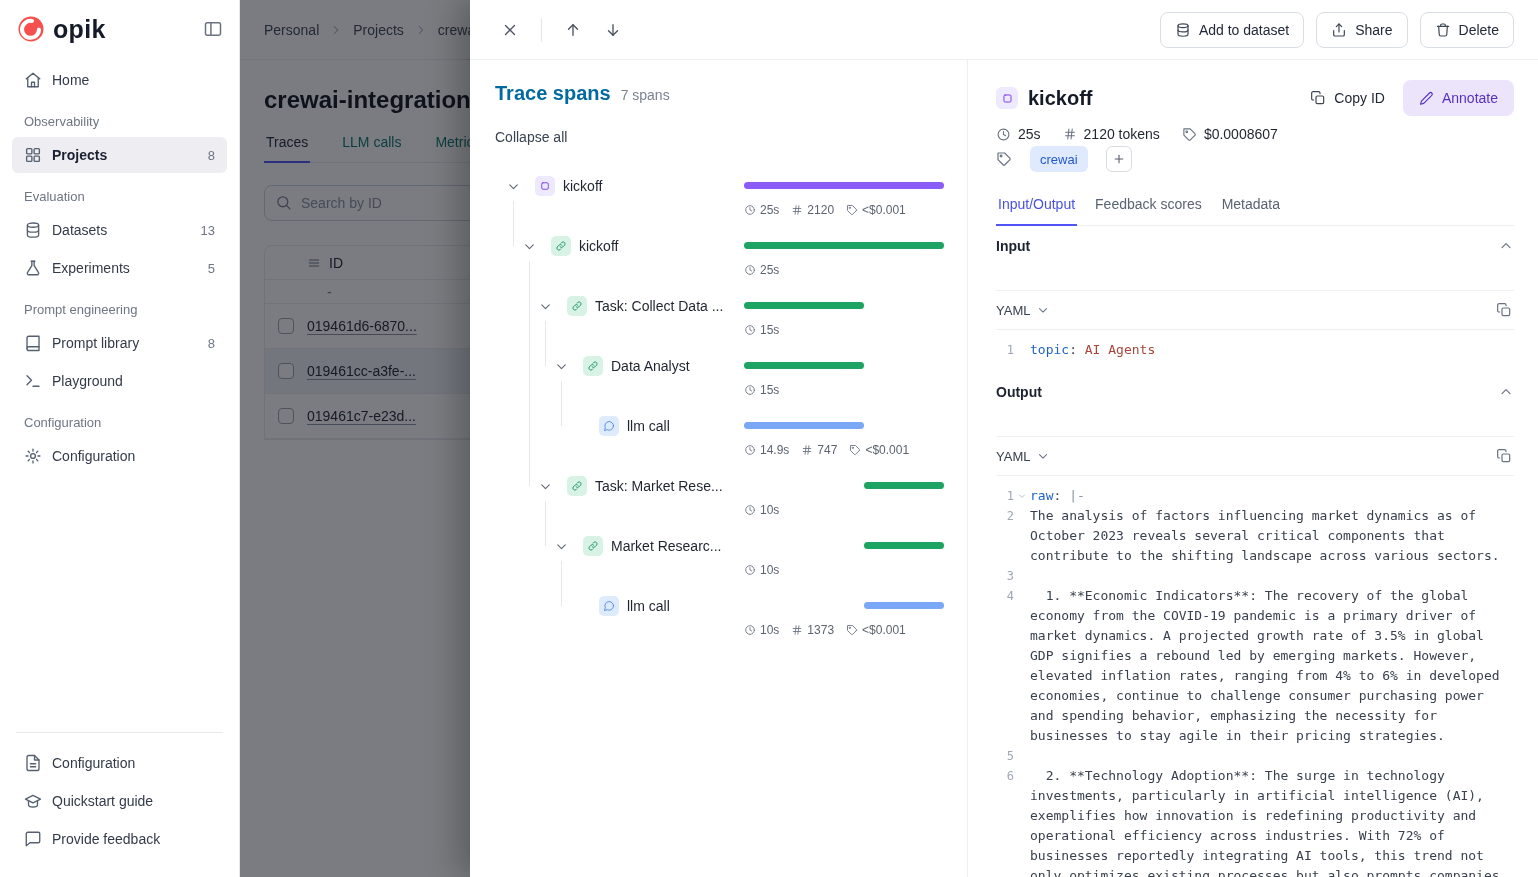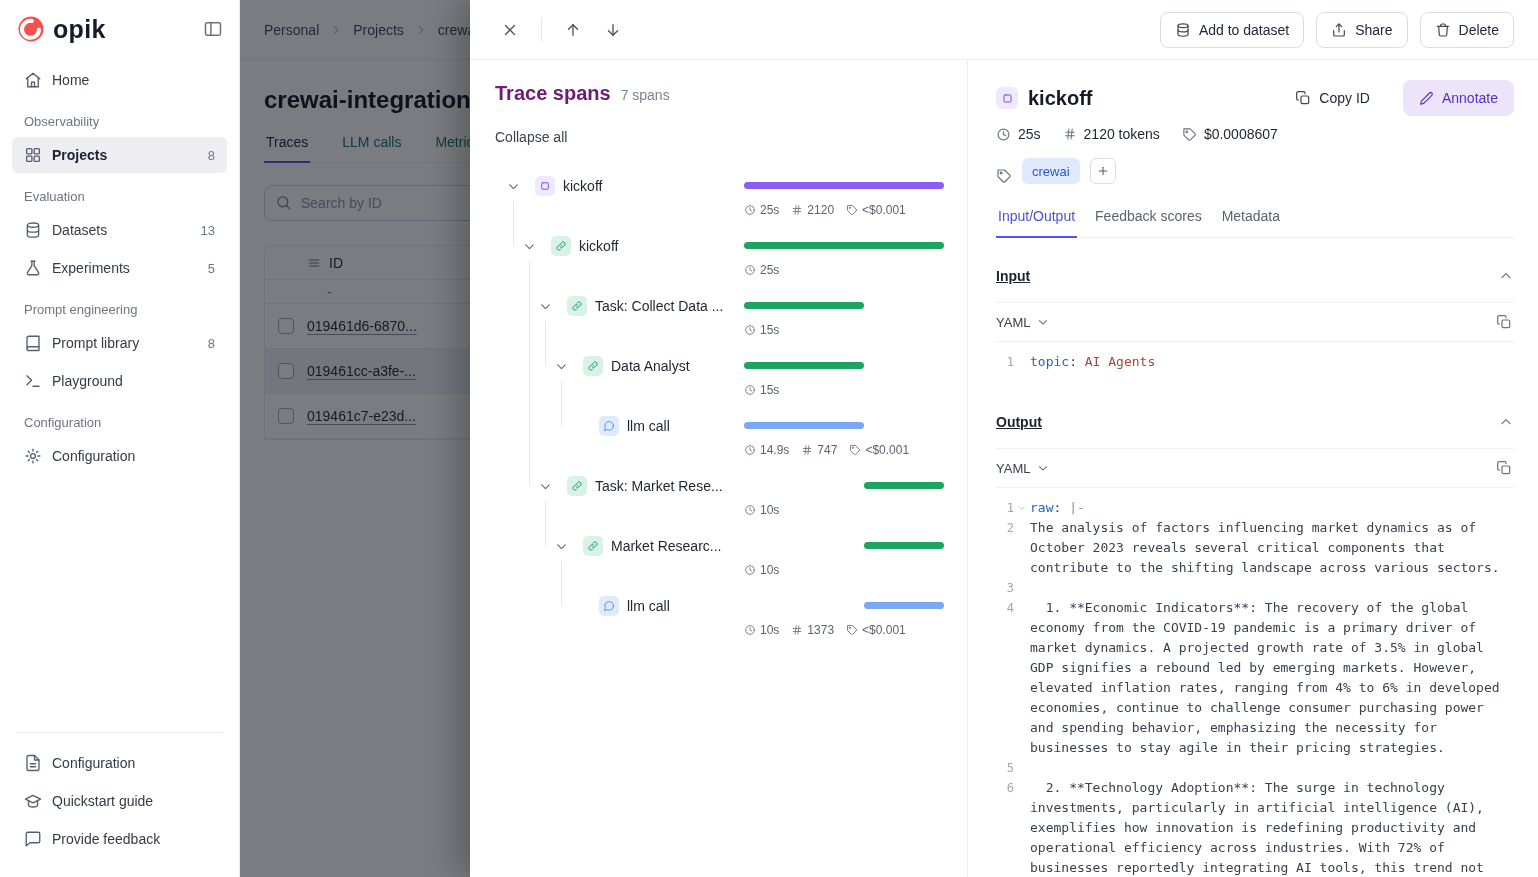--- a/index.html
+++ b/index.html
@@ -63,21 +63,21 @@
   .ibtn{background:none;border:none;cursor:pointer;color:#4B5260;display:inline-flex;align-items:center;justify-content:center;padding:4px;}
   .vsep{width:1px;height:24px;background:#E3E6EB;margin:0 4px;}
   .tb-right{margin-left:auto;display:flex;gap:12px;}
   .btn{display:inline-flex;align-items:center;gap:8px;height:36px;padding:0 14px;border:1px solid #D8DDE4;border-radius:8px;background:#fff;font-size:14px;font-weight:500;color:#222938;cursor:pointer;}
   .bicon{color:#3F4754;}
   .drawer-body{flex:1;display:flex;min-height:0;}
 
   
   .spans-panel{width:498px;flex:none;border-right:1px solid #EDEFF2;padding:22px 24px 0 25px;overflow:hidden;}
   .spans-title-row{display:flex;align-items:baseline;gap:10px;}
-  .spans-title{font-size:20px;font-weight:600;color:#701a75;}
+  .spans-title{font-size:20px;font-weight:600;color:#0369a1;}
   .spans-count{font-size:14px;color:#7A8393;}
   .collapse-all{margin-top:24px;font-size:14px;font-weight:500;color:#39424F;cursor:pointer;display:inline-block;}
   .tree{margin-top:24px;position:relative;}
   .span-row{height:60px;position:relative;cursor:pointer;}
   .row-top{height:34px;display:flex;align-items:center;position:relative;}
   .chev-slot{width:16px;height:16px;flex:none;display:flex;align-items:center;justify-content:center;color:#5E6673;cursor:pointer;}
   .chip{width:20px;height:20px;border-radius:5px;flex:none;margin-left:14px;display:flex;align-items:center;justify-content:center;}
   .chip.trace{background:#EDE9FE;color:#7C3AED;}
   .chip.agent{background:#D9F2E6;color:#13915D;}
   .chip.llm{background:#DDEBFD;color:#4E87E0;}
@@ -90,36 +90,36 @@
   .row-meta{height:26px;display:flex;align-items:flex-start;padding-left:249px;gap:12px;}
   .meta-item{display:flex;align-items:center;gap:4px;font-size:12px;color:#5B6370;white-space:nowrap;}
   .meta-item .micon{color:#6F7683;}
   .guide{position:absolute;width:1px;background:#E4E7EC;}
 
   
   .detail{flex:1;padding:20px 24px 0 28px;overflow:hidden;display:flex;flex-direction:column;min-width:0;}
   .detail-head{display:flex;align-items:center;flex:none;}
   .detail-chip{width:22px;height:22px;border-radius:6px;background:#EDE9FE;color:#7C3AED;display:flex;align-items:center;justify-content:center;flex:none;}
   .detail-title{margin-left:10px;font-size:20px;font-weight:600;color:#141A26;}
-  .head-actions{margin-left:auto;display:flex;align-items:center;gap:21px;}
+  .head-actions{margin-left:auto;display:flex;align-items:center;gap:6px;}
   .ghost-btn{display:inline-flex;align-items:center;gap:8px;height:36px;padding:0 12px;border:none;background:none;border-radius:8px;font-size:14px;font-weight:500;color:#222938;cursor:pointer;}
   .annotate-btn{display:inline-flex;align-items:center;gap:8px;height:36px;padding:0 16px;border:none;border-radius:8px;background:#EBE4FB;color:#5730C2;font-size:14px;font-weight:500;cursor:pointer;}
   .annotate-btn .bicon{color:#5730C2;}
   .meta-row{display:flex;align-items:center;gap:22px;margin-top:10px;flex:none;}
   .dmeta{display:flex;align-items:center;gap:7px;font-size:14px;color:#1F2430;}
   .dmeta .micon{color:#6A7280;}
-  .tags-row{display:flex;align-items:flex-end;gap:10px;margin-top:16px;flex:none;}
+  .tags-row{display:flex;align-items:center;gap:18px;margin-top:4px;flex:none;}
   .tags-icon{color:#6A7280;}
   .tag-chip{height:26px;display:inline-flex;align-items:center;padding:0 10px;border-radius:6px;background:#E0EAFF;color:#2458C9;font-size:13px;font-weight:500;cursor:pointer;}
   .add-tag{width:26px;height:26px;border:1px solid #D8DDE4;border-radius:6px;background:#fff;display:flex;align-items:center;justify-content:center;color:#525A67;cursor:pointer;}
   .dtabs{display:flex;gap:16px;margin-top:24px;border-bottom:1px solid #EDEFF2;flex:none;}
   .dtab{padding:0 2px 13px;font-size:14px;color:#5A6372;cursor:pointer;position:relative;white-space:nowrap;}
   .dtab.active{color:#4A51E0;font-weight:500;}
   .dtab.active::after{content:"";position:absolute;left:0;right:0;bottom:-1px;height:2px;background:#5155F5;}
-  .section-head{height:52px;display:flex;align-items:center;justify-content:space-between;margin-top:12px;flex:none;text-decoration:underline;}
+  .section-head{height:52px;display:flex;justify-content:space-between;margin-top:12px;flex:none;}
   .section-label{font-size:14px;font-weight:600;color:#1B2330;}
   .sec-chev{color:#6A7280;cursor:pointer;}
   .code-head{height:40px;display:flex;align-items:center;justify-content:space-between;border-top:1px solid #EDEFF2;border-bottom:1px solid #EDEFF2;flex:none;}
   .fmt{display:flex;align-items:center;gap:6px;font-size:13px;font-weight:500;color:#39424F;cursor:pointer;}
   .fmt .micon{color:#6A7280;}
   .copy-btn{background:none;border:none;color:#6A7280;cursor:pointer;display:inline-flex;padding:2px;}
   .code-body{padding:10px 0 12px;font-family:"DejaVu Sans Mono","Liberation Mono",monospace;font-size:13px;line-height:20px;flex:none;}
   .code-line{display:flex;}
   .ln{width:18px;flex:none;text-align:right;font-size:12px;color:#A0A7B4;line-height:20px;}
   .fold{width:16px;flex:none;display:flex;justify-content:center;align-items:flex-start;padding-top:5px;color:#A0A7B4;}

